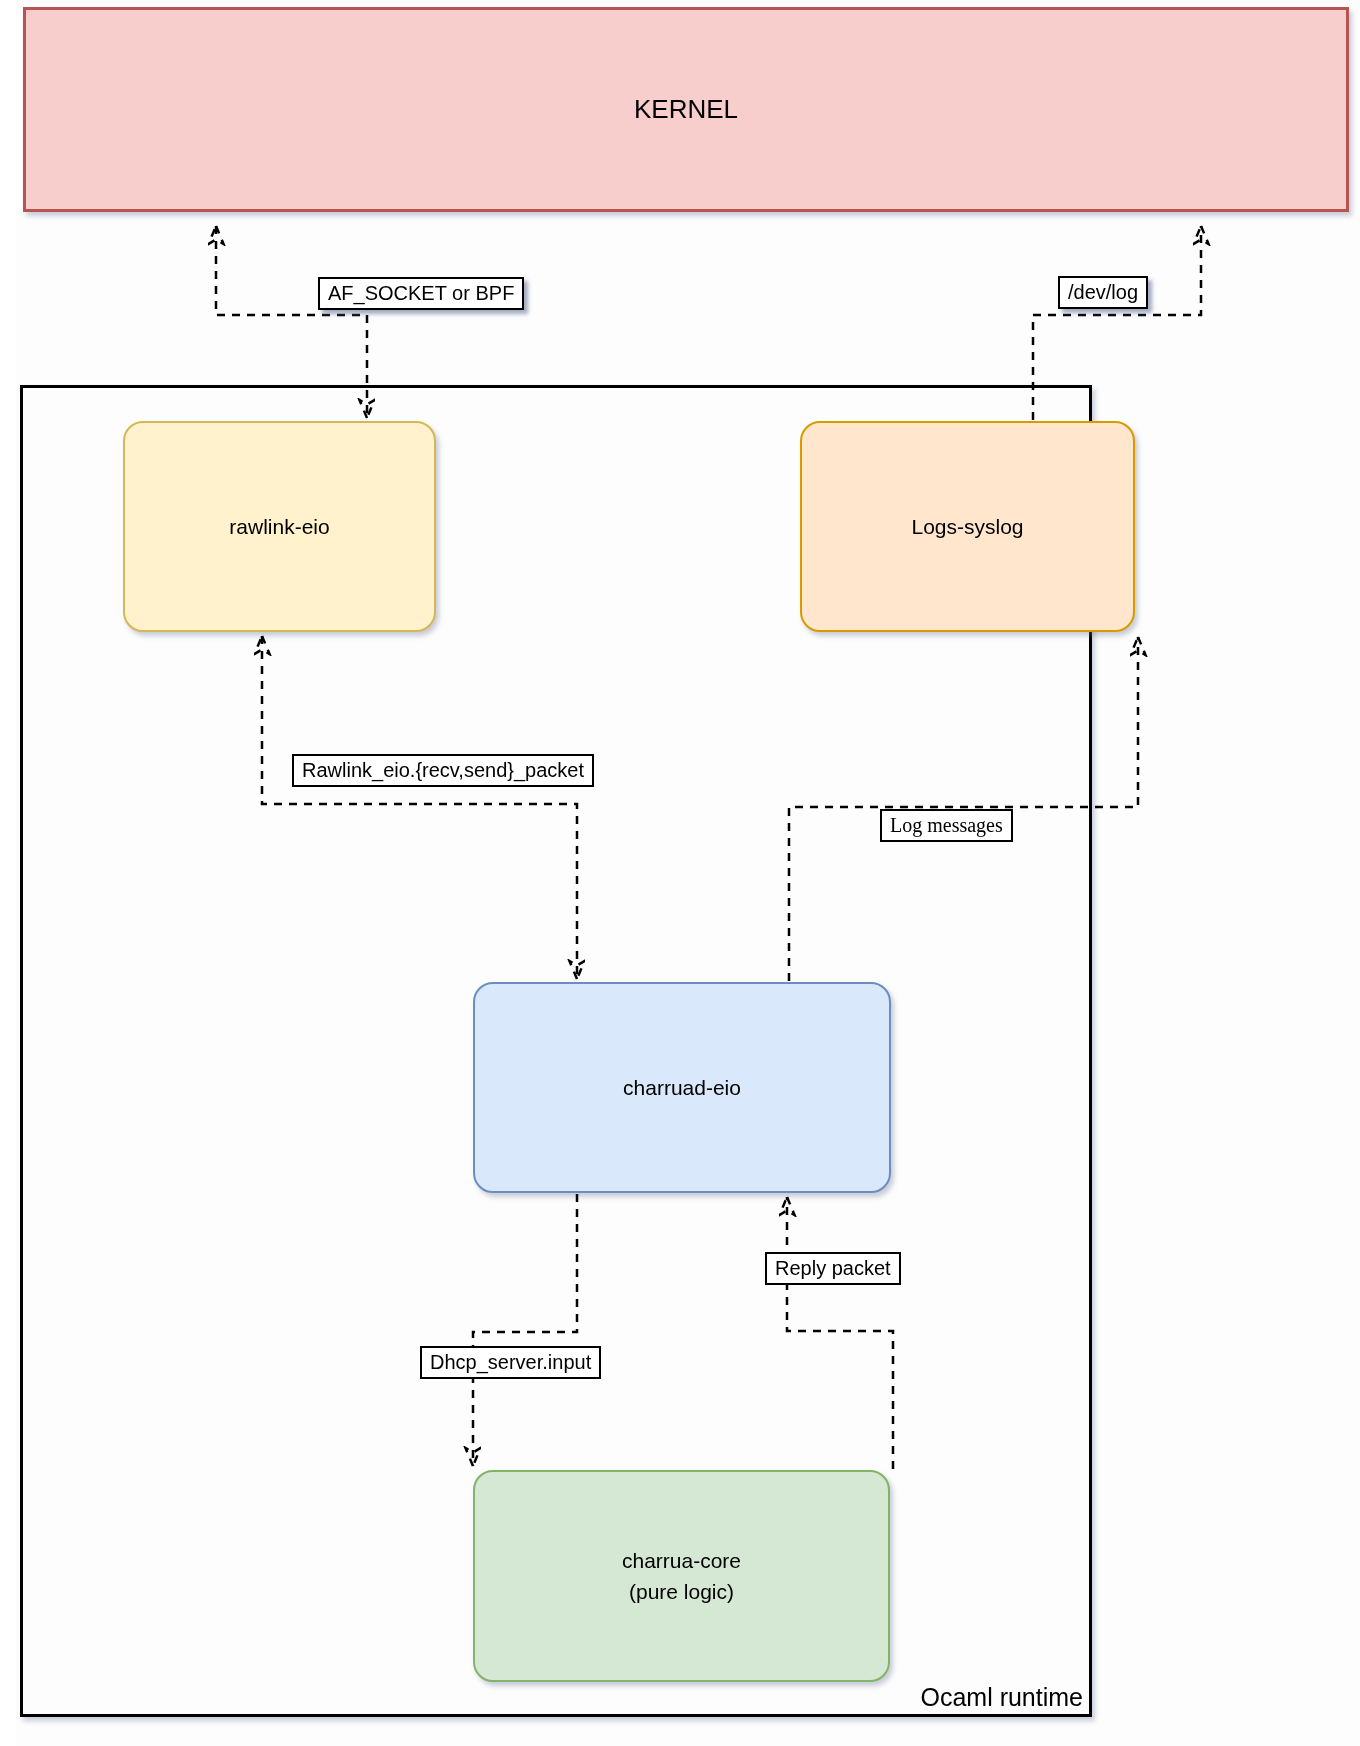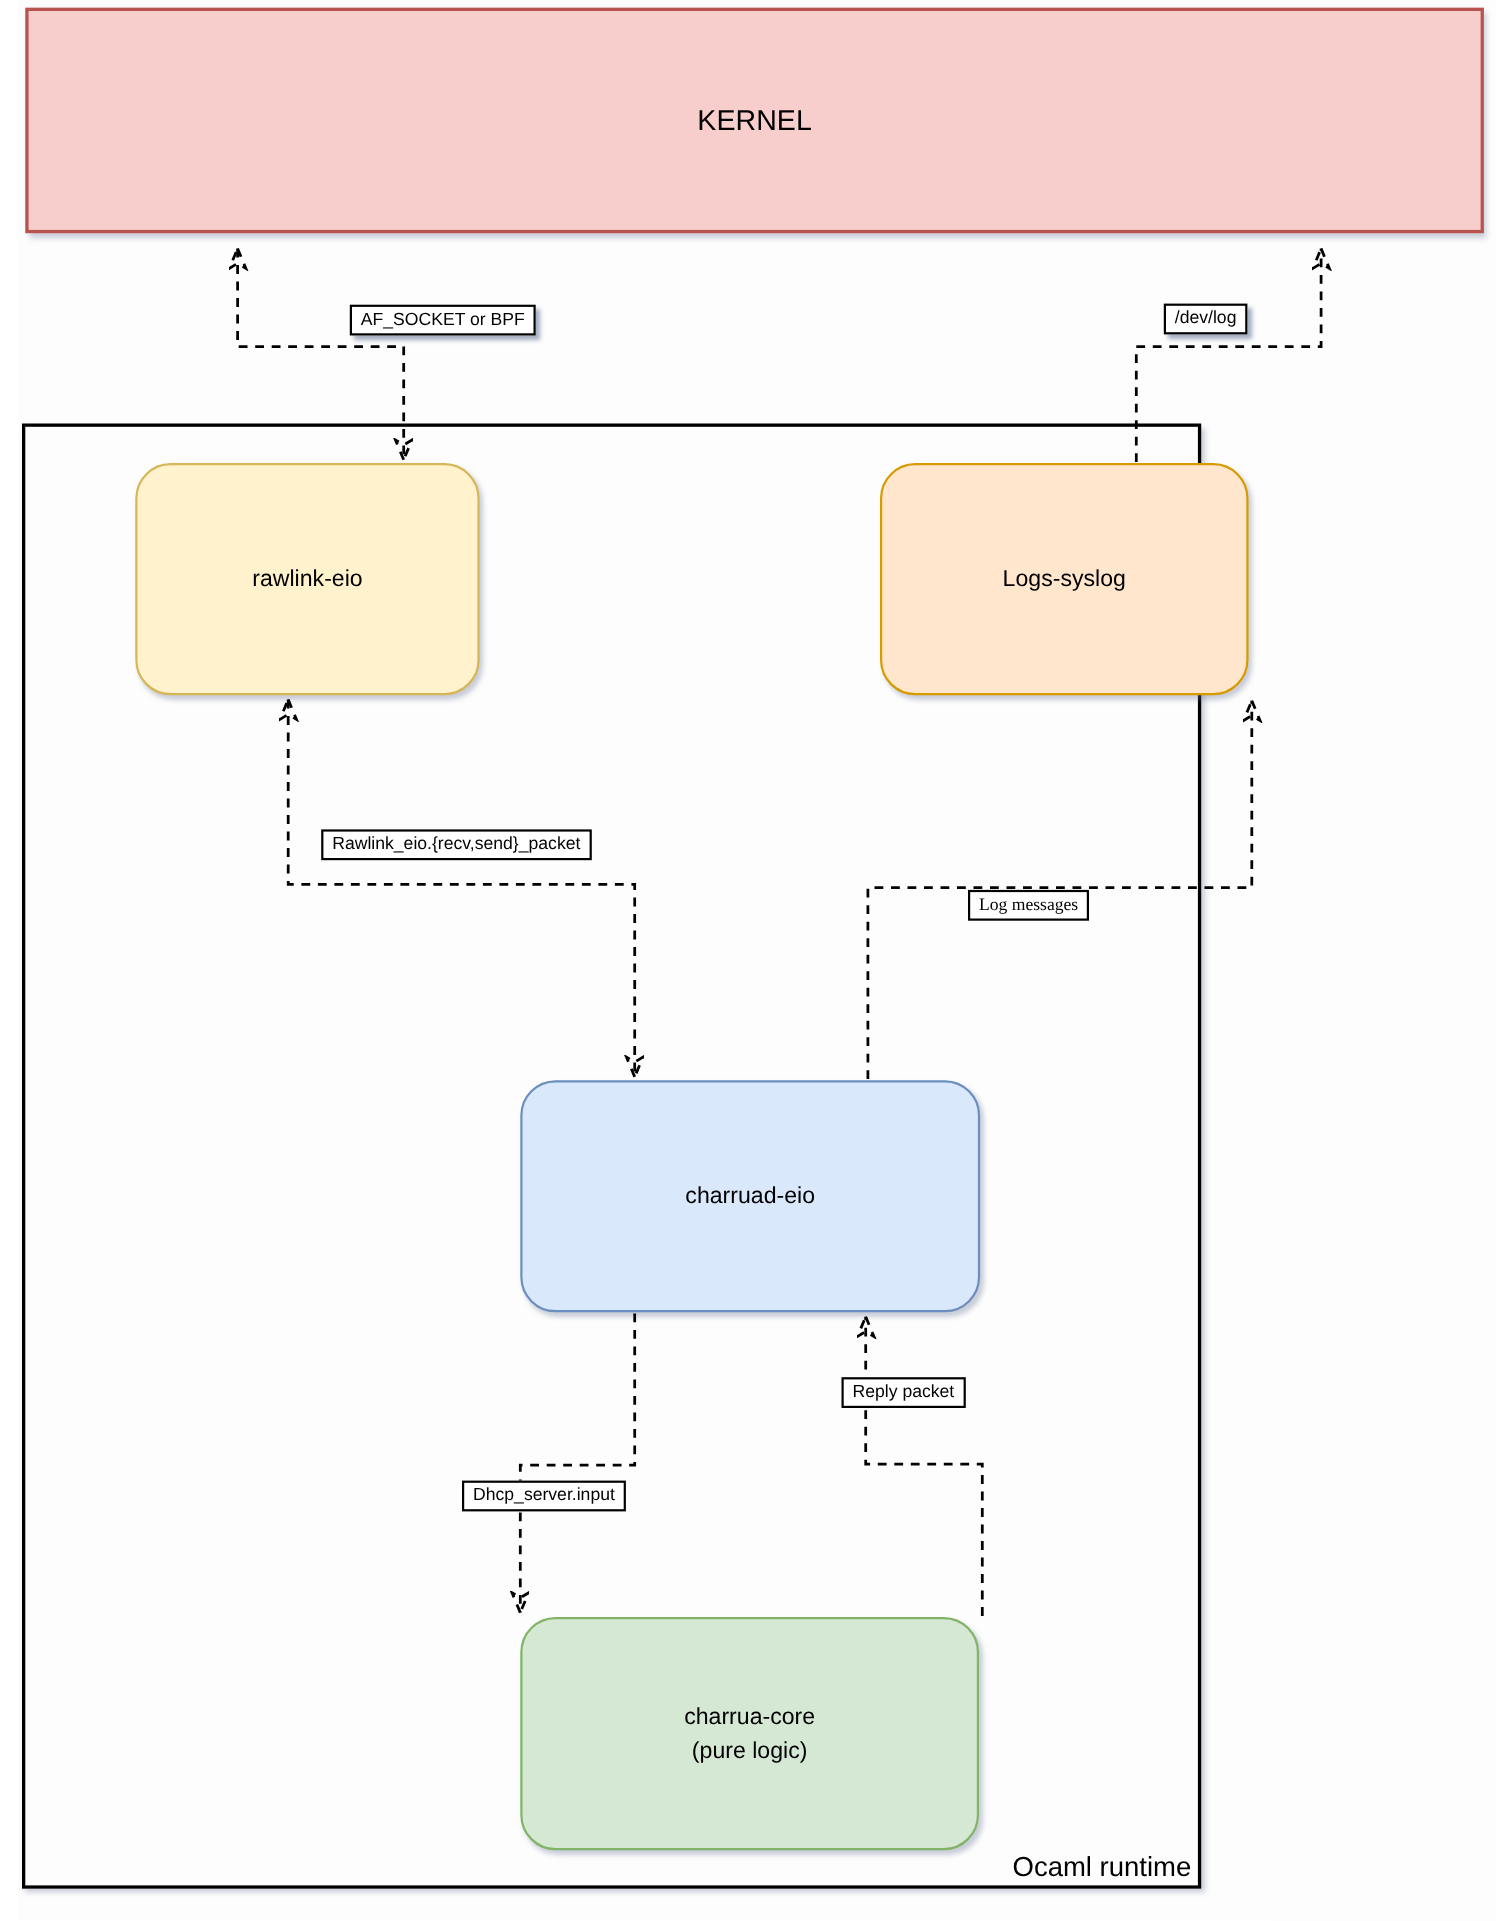--- a/index.html
+++ b/index.html
@@ -28,41 +28,41 @@
   #runtime-box{
     left:4px;top:385px;width:1072px;height:1332px;
     border:3px solid #000;background:transparent;
     z-index:0;
   }
   #runtime-label{
     position:absolute;right:6px;bottom:2px;
     font-size:25px;white-space:nowrap;
   }
   .node{
-    border-radius:32px;
+    border-radius:20px;
     border:2px solid;
     font-size:21px;
     z-index:2;
     flex-direction:column;
     line-height:1.5;
   }
   #node-rawlink{left:107px;top:421px;width:313px;height:211px;background:#FFF2CC;border-color:#D6B656;}
   #node-syslog{left:784px;top:421px;width:335px;height:211px;background:#FFE6CC;border-color:#D79B00;}
   #node-charruad{left:457px;top:982px;width:418px;height:211px;background:#DAE8FC;border-color:#6C8EBF;}
   #node-core{left:457px;top:1470px;width:417px;height:212px;background:#D5E8D4;border-color:#82B366;}
   #edges-svg{
     position:absolute;left:0;top:0;width:1360px;height:1746px;
     z-index:3;pointer-events:none;
   }
   #edges-svg path{fill:none;stroke:#000;stroke-width:2.5;stroke-dasharray:8 7;}
   .edge-label{
     position:absolute;
     background:#fff;
     border:2px solid #000;
-    font-size:16px;
+    font-size:20px;
     line-height:1.15;
     padding:3px 8px;
     white-space:nowrap;
     z-index:4;
   }
   .edge-label.shadowed{box-shadow:4px 4px 4px rgba(104,116,150,0.6);}
   #label-af{left:302px;top:277px;}
   #label-devlog{left:1042px;top:276px;}
   #label-rawlink-packet{left:276px;top:754px;}
   #label-logmsg{left:864px;top:809px;font-family:Liberation Serif, serif;}

